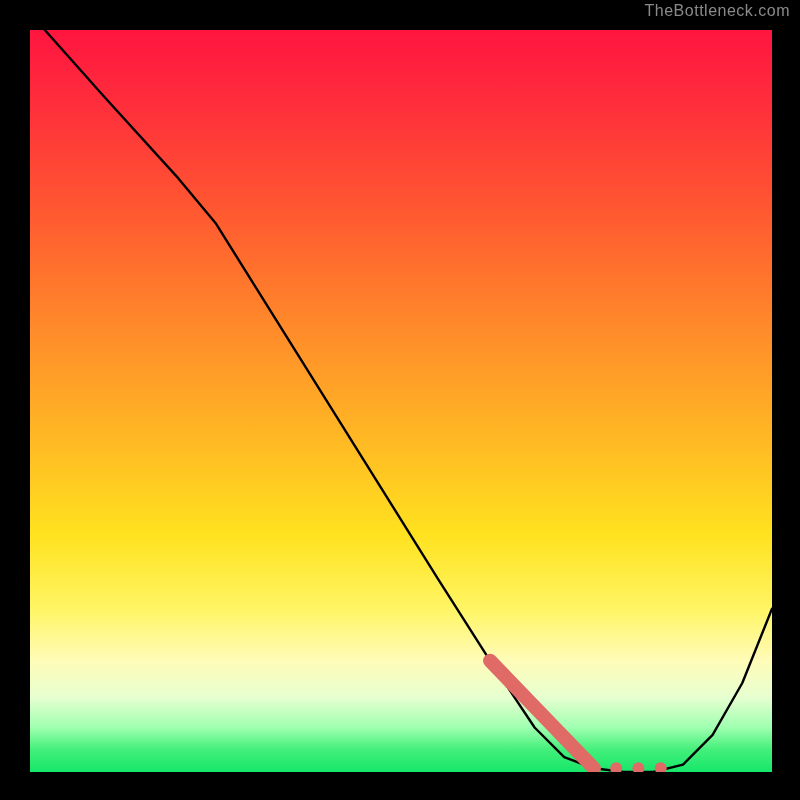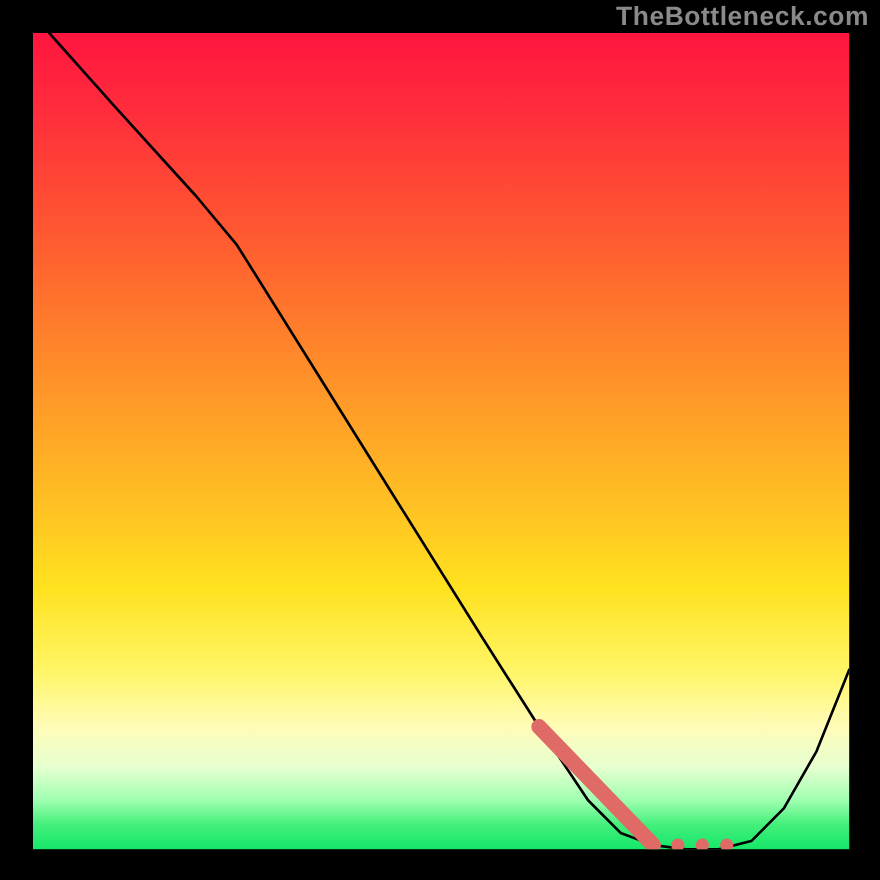--- a/index.html
+++ b/index.html
@@ -15,22 +15,22 @@
     position: relative;
     width: 800px;
     height: 800px;
     background: #000;
   }
   .watermark {
     position: absolute;
     top: 2px;
     right: 10px;
     color: #8a8a8a;
-    font-size: 24px;
-    font-weight: 700;
+    font-size: 16px;
+    font-weight: 400;
     letter-spacing: 0.5px;
     z-index: 5;
   }
   .plot-area {
     position: absolute;
     left: 30px;
     top: 30px;
     width: 742px;
     height: 742px;
     

